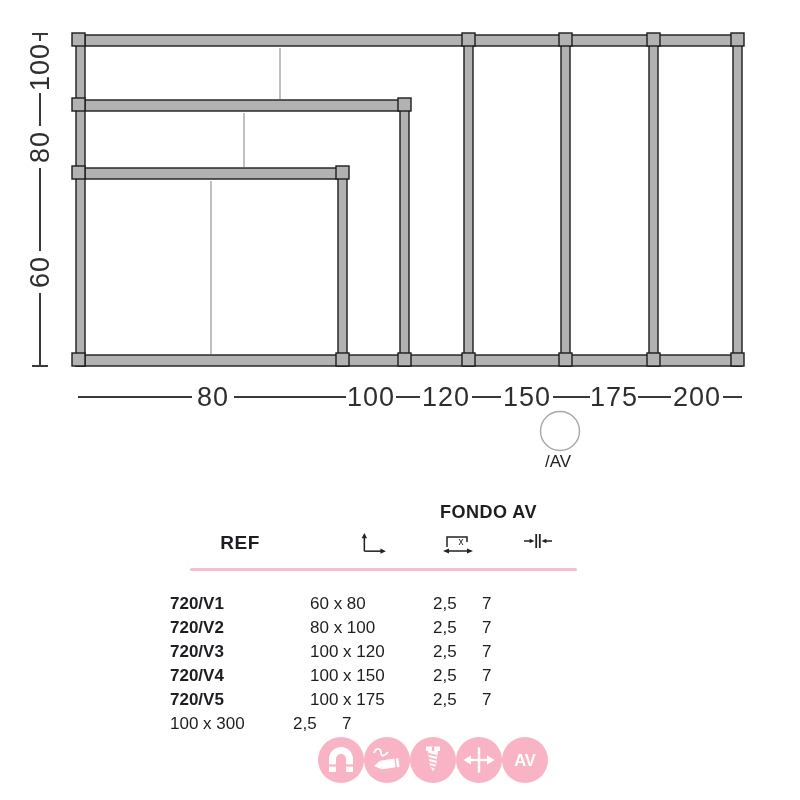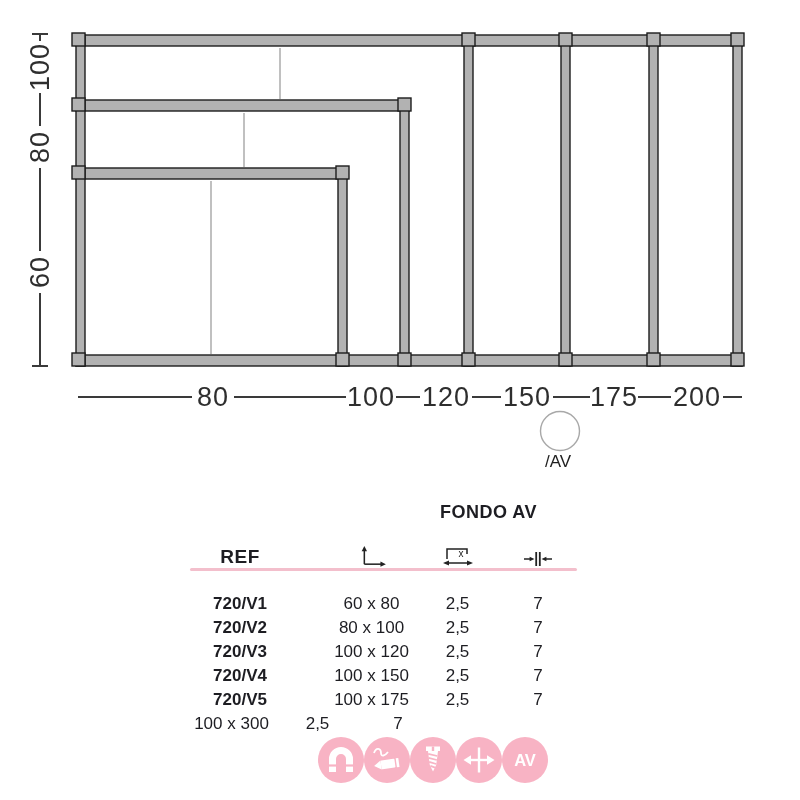--- a/index.html
+++ b/index.html
@@ -4,25 +4,25 @@
 <style>
   html,body{margin:0;padding:0;background:#fff;}
   body{width:800px;height:800px;position:relative;overflow:hidden;
        font-family:"Liberation Sans",sans-serif;color:#1d1d22;}
   .abs{position:absolute;}
   svg text{font-family:"Liberation Sans",sans-serif;}
   .axis-num{font-size:27px;fill:#2e2e2e;font-weight:400;letter-spacing:1px;}
   .marker-label{font-size:17px;fill:#1f1f1f;}
   
   #spec-table{left:170px;top:532px;width:424px;}
-  .thead{display:flex;height:36px;align-items:flex-end;}
+  .thead{display:flex;height:36px;align-items:flex-start;}
   .divider{margin-left:20px;width:387px;height:3px;background:#f3bfcc;border-radius:2px;}
   .tbody{margin-top:16px;}
   .trow{display:flex;height:24px;align-items:center;}
-  .cell{text-align:center;font-size:17px;margin-top:10px;}
+  .cell{font-size:17px;margin-top:10px;}
   .c-ref{width:140px;font-weight:700;}
   .c-size{width:123px;}
   .c-th{width:49px;}
   .c-gap{width:112px;}
   .hcell{display:flex;justify-content:center;align-items:center;}
   .ref-head{font-size:19px;font-weight:800;letter-spacing:.5px;}
   #table-title{left:440px;top:502px;font-size:18px;font-weight:800;letter-spacing:.5px;}
   
   #feature-icons{left:318px;top:737px;display:flex;gap:0;}
   .ficon{width:46px;height:46px;display:block;}

